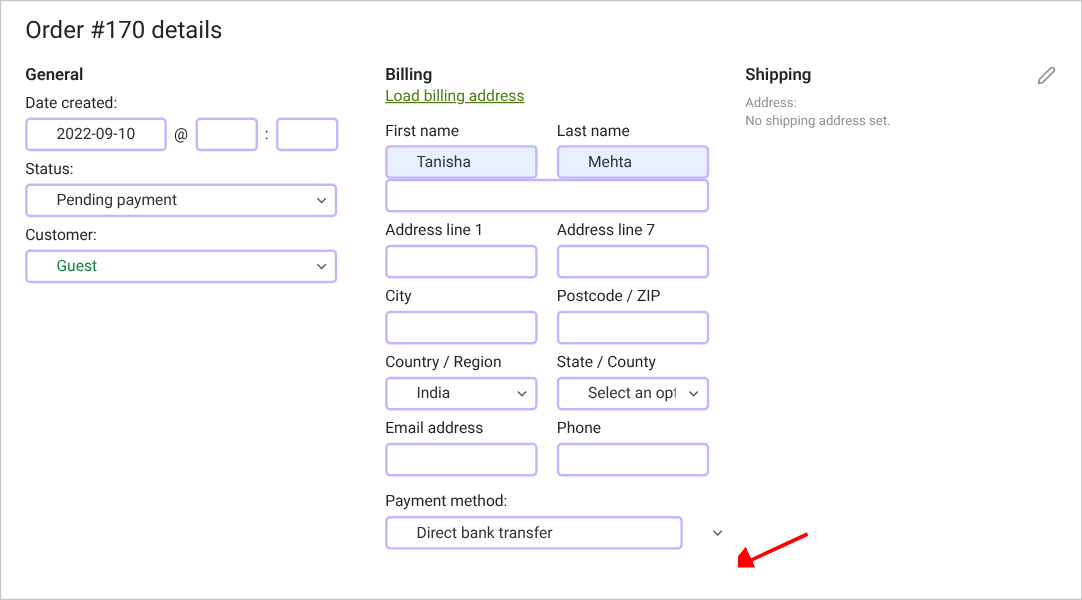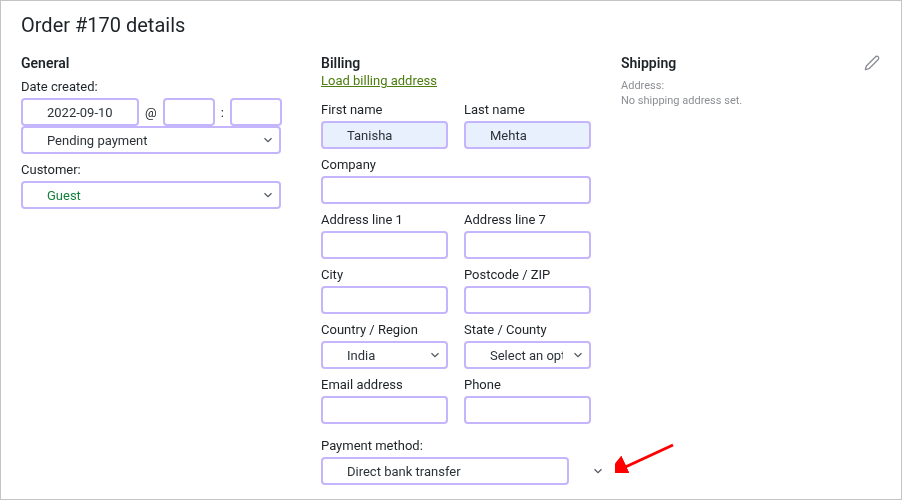--- a/index.html
+++ b/index.html
@@ -115,20 +115,21 @@
 
       <label class="label">Date created:</label>
       <div class="date-row">
         <input type="text" class="date" value="2022-09-10" style="">
         <span>@</span>
         <input type="text" class="small" value="13" style="">
         <span>:</span>
         <input type="text" class="small" value="29" style="">
       </div>
 
+      <label class="label">Status:</label>
       <div class="select-wrap full">
         <select class="full">
           <option>Pending payment</option>
         </select>
         <svg class="chev-svg" width="14" height="14" viewBox="0 0 24 24" fill="none" stroke="#50575e" stroke-width="2">
             <polyline points="6 9 12 15 18 9"></polyline>
           </svg>
       </div>
 
       <label class="label">Customer:</label>
@@ -150,21 +151,20 @@
         <div>
           <label class="label">First name</label>
           <input type="text" class="half hl" value="Tanisha" style="">
         </div>
         <div>
           <label class="label">Last name</label>
           <input type="text" class="half hl" value="Mehta" style="">
         </div>
       </div>
 
-      <label class="label">Company</label>
       <input type="text" style="width: 270px;" value="">
 
       <div class="two-up">
         <div>
           <label class="label">Address line 1</label>
           <input type="text" class="half" value="" style="">
         </div>
         <div>
           <label class="label">Address line 7</label>
           <input type="text" class="half" value="" style="">

